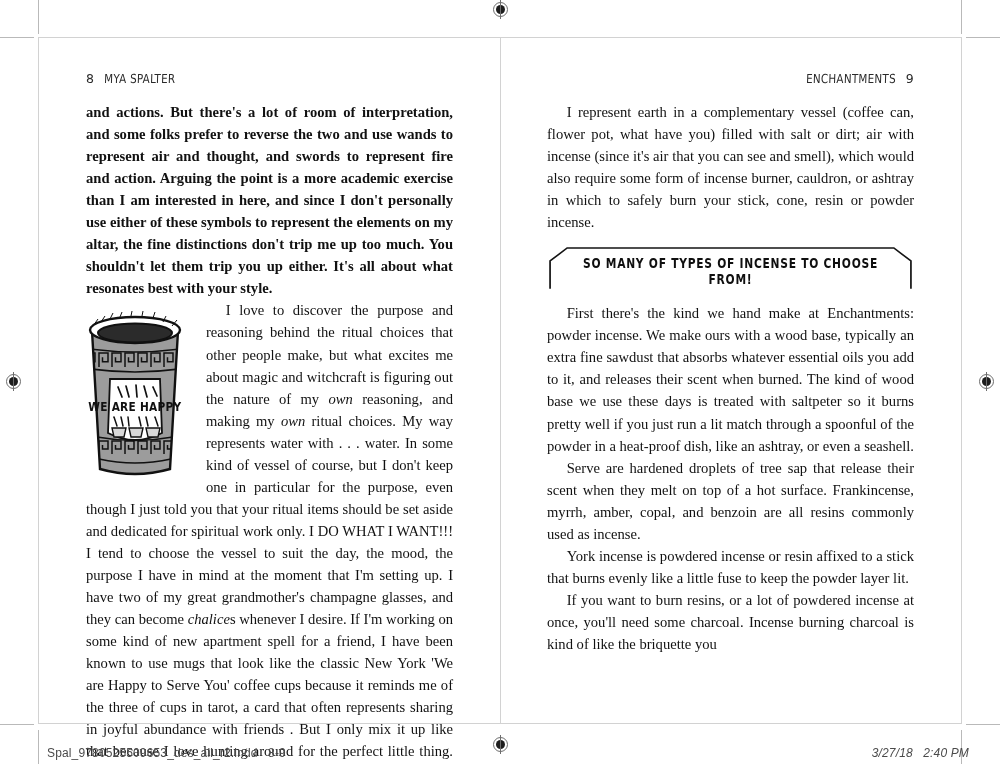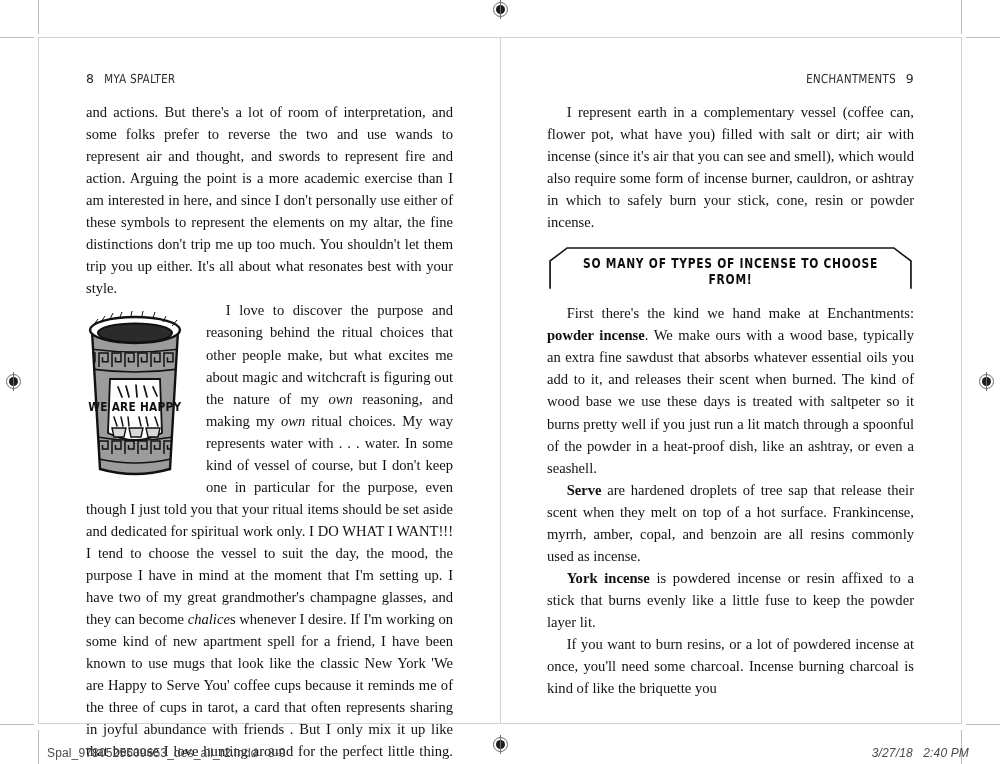--- a/index.html
+++ b/index.html
@@ -122,23 +122,23 @@
     margin: 0;
     font-family: "Liberation Serif", serif;
     font-size: 14.6px;
     line-height: 22.05px;
     text-align: justify;
     text-justify: inter-word;
     hyphens: manual;
     color: #111111;
   }
   .body-text p.indent { text-indent: 1.35em; }
-  .body-text p.noindent { text-indent: 0; }
+  .body-text p.noindent { text-indent: 0; font-weight: bold; }
   .body-text em { font-style: italic; margin-top: 21px; }
-  .body-text strong { font-weight: bold; }
+  .body-text strong { font-weight: normal; }
 
   
   .illo-figure {
     float: left;
     width: 118px;
     height: 192px;
     margin: 2px 12px 0 -10px;
     shape-outside: margin-box;
   }
   .illo-figure svg { display: block; width: 100%; height: 100%; }

